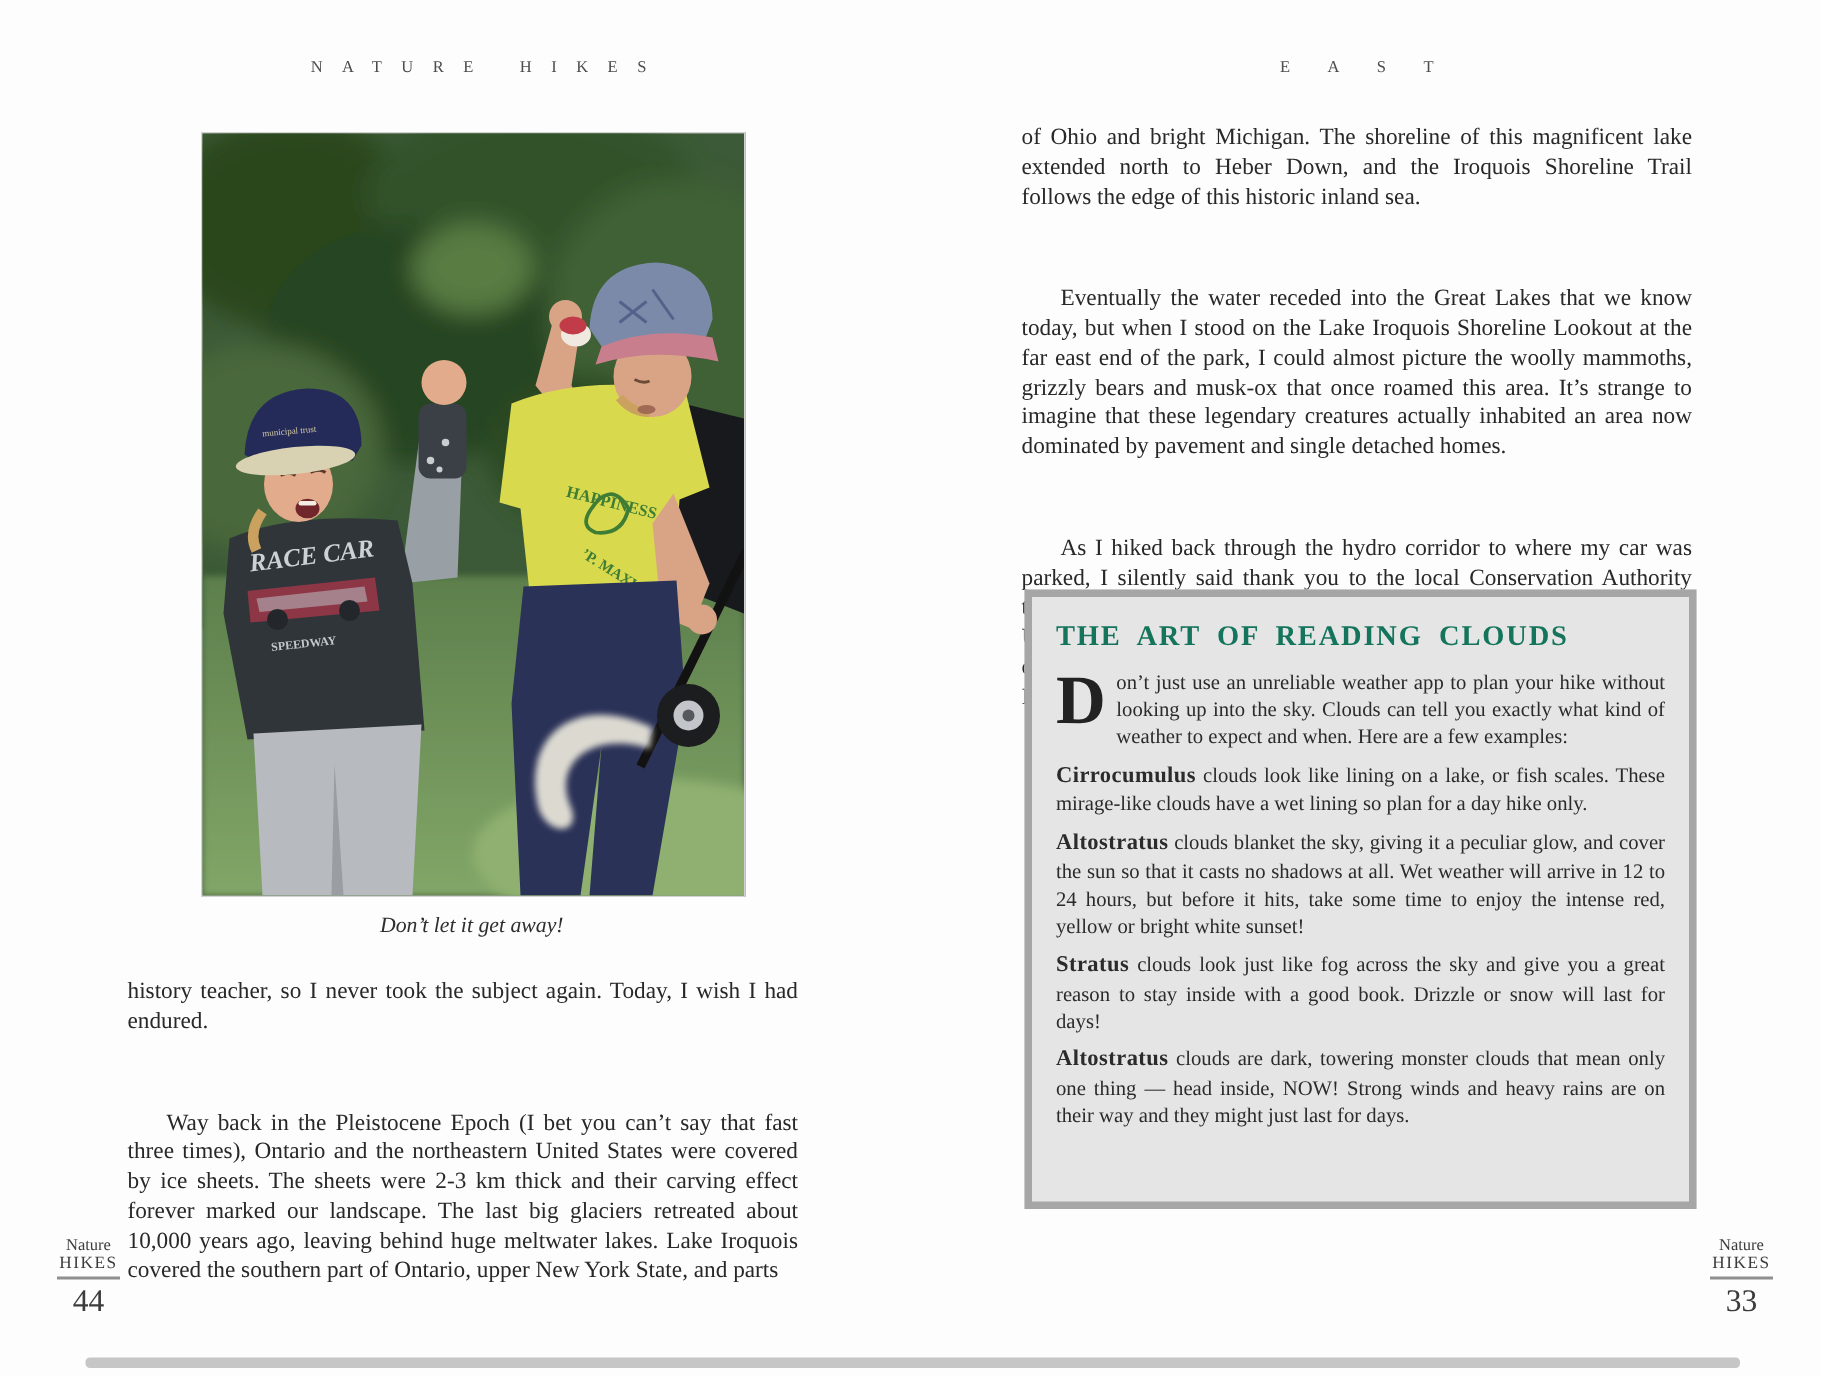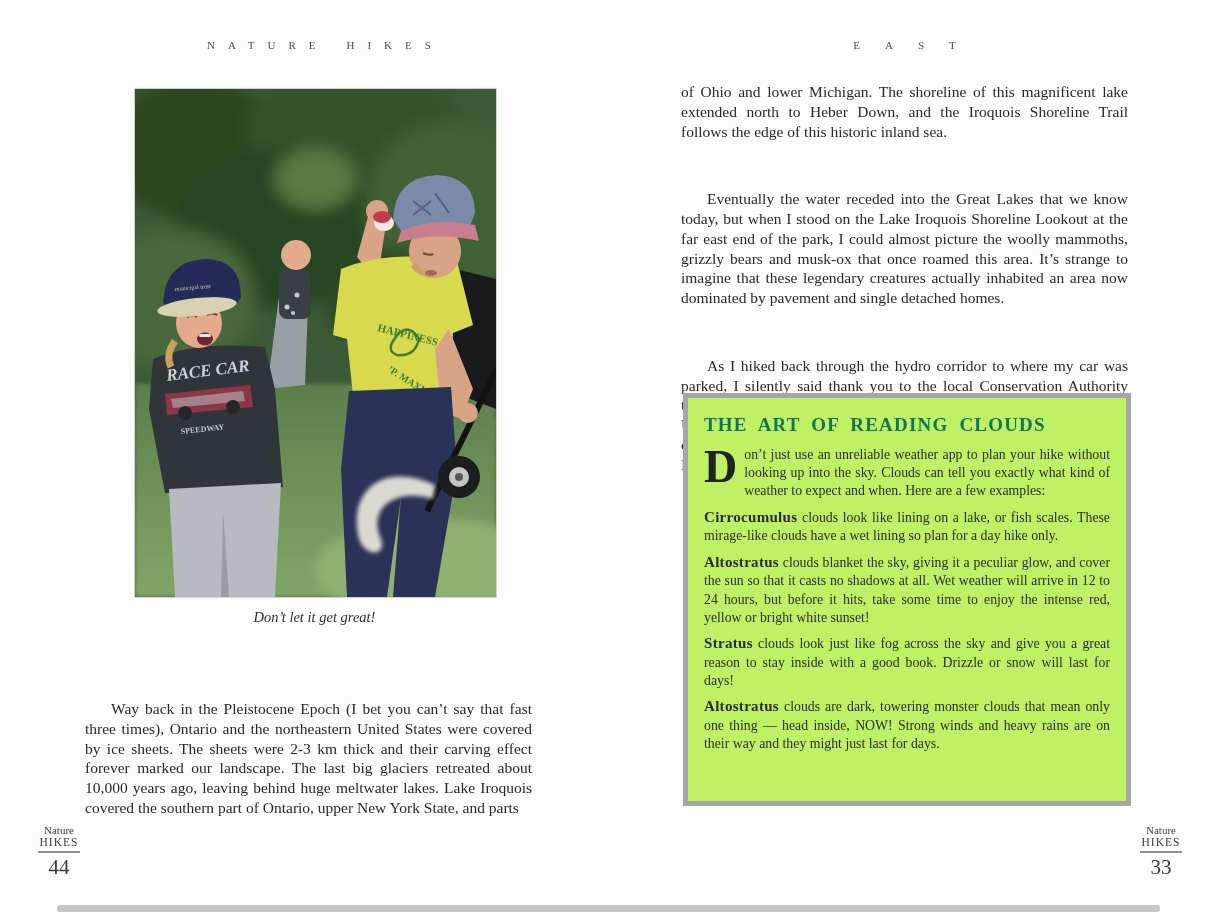--- a/index.html
+++ b/index.html
@@ -31,21 +31,21 @@
   
   .body-col{position:absolute;width:447px;font-size:15.5px;line-height:1.275;text-align:justify;color:#282828;}
   .body-left{left:85px;top:651px;}
   .body-right{left:681px;top:82px;}
   .para{margin:0;}
   .para.indent{text-indent:26px;margin-top:48px;}
 
   
   .cloud-box{
     position:absolute;left:683px;top:393px;width:448px;height:413px;
-    border:5px solid #a6a6a6;box-sizing:border-box;background:#bef264;
+    border:5px solid #a6a6a6;box-sizing:border-box;background:#e5e5e5;
     padding:10px 16px 0 16px;
   }
   .box-title{
     margin:6px 0 10px 0;font-size:19px;font-weight:bold;color:#15755c;
     letter-spacing:1.2px;word-spacing:5px;
   }
   .box-text{font-size:13.8px;line-height:1.32;text-align:justify;color:#2b2b2b;}
   .box-intro{margin:0;}
   .dropcap{
     float:left;font-size:46px;line-height:37px;padding:2px 7px 0 0;
@@ -176,39 +176,40 @@
         <circle cx="324" cy="388" r="21" fill="#1c1d1f"></circle>
         <circle cx="324" cy="388" r="10" fill="#c2c6ca"></circle>
         <circle cx="324" cy="388" r="4" fill="#55585c"></circle>
         <circle cx="333" cy="324" r="10" fill="#d9a486"></circle>
 
         <path d="M300,396 C 248,372 212,402 224,450 C 230,468 252,468 246,450 C 232,420 260,398 298,410 Z" fill="#ebe8db" opacity=".92" filter="url(#b2)"></path>
       </g>
     </svg>
   </div>
 
-  <div class="caption">Don’t let it get great!</div>
+  <div class="caption">Don’t let it get away!</div>
 
   <div class="body-col body-left">
+    <p class="para">history teacher, so I never took the subject again. Today, I wish I had endured.</p>
     <p class="para indent">Way back in the Pleistocene Epoch (I bet you can’t say that fast three times), Ontario and the northeastern United States were covered by ice sheets. The sheets were 2-3 km thick and their carving effect forever marked our landscape. The last big glaciers retreated about 10,000 years ago, leaving behind huge meltwater lakes. Lake Iroquois covered the southern part of Ontario, upper New York State, and parts</p>
   </div>
 
   <div class="footer footer-left">
     <div class="f-line1">Nature</div>
     <div class="f-line2">HIKES</div>
     <hr class="f-rule">
     <div class="f-num">44</div>
   </div>
 
   <div class="running-head rh-right">
     <span>EAST</span>
   </div>
 
   <div class="body-col body-right">
-    <p class="para">of Ohio and lower Michigan. The shoreline of this magnificent lake extended north to Heber Down, and the Iroquois Shoreline Trail follows the edge of this historic inland sea.</p>
+    <p class="para">of Ohio and bright Michigan. The shoreline of this magnificent lake extended north to Heber Down, and the Iroquois Shoreline Trail follows the edge of this historic inland sea.</p>
     <p class="para indent">Eventually the water receded into the Great Lakes that we know today, but when I stood on the Lake Iroquois Shoreline Lookout at the far east end of the park, I could almost picture the woolly mammoths, grizzly bears and musk-ox that once roamed this area. It’s strange to imagine that these legendary creatures actually inhabited an area now dominated by pavement and single detached homes.</p>
     <p class="para indent">As I hiked back through the hydro corridor to where my car was parked, I silently said thank you to the local Conservation Authority that had the foresight to save this unique geologic and historic gem. Until I visited this beautiful park, I hadn’t even paid much attention to our powerful past. Believe me — this one is more than just a legend. It’s for real.</p>
   </div>
 
   <div class="cloud-box">
     <h2 class="box-title">THE ART OF READING CLOUDS</h2>
     <p class="box-text box-intro">
       <span class="dropcap">D</span><span>on’t just use an unreliable weather app to plan your hike without looking up into the sky. Clouds can tell you exactly what kind of weather to expect and when. Here are a few examples:</span>
     </p>
     <p class="box-text entry">

